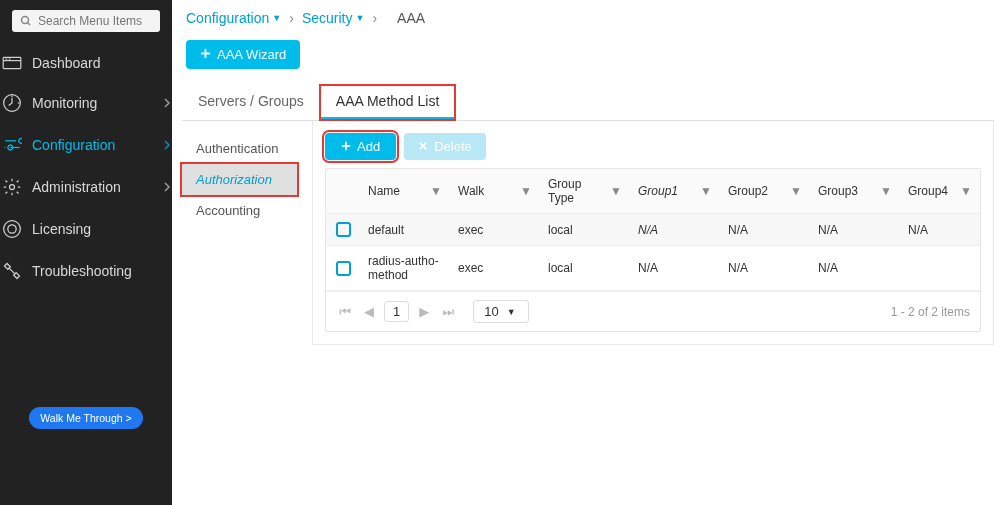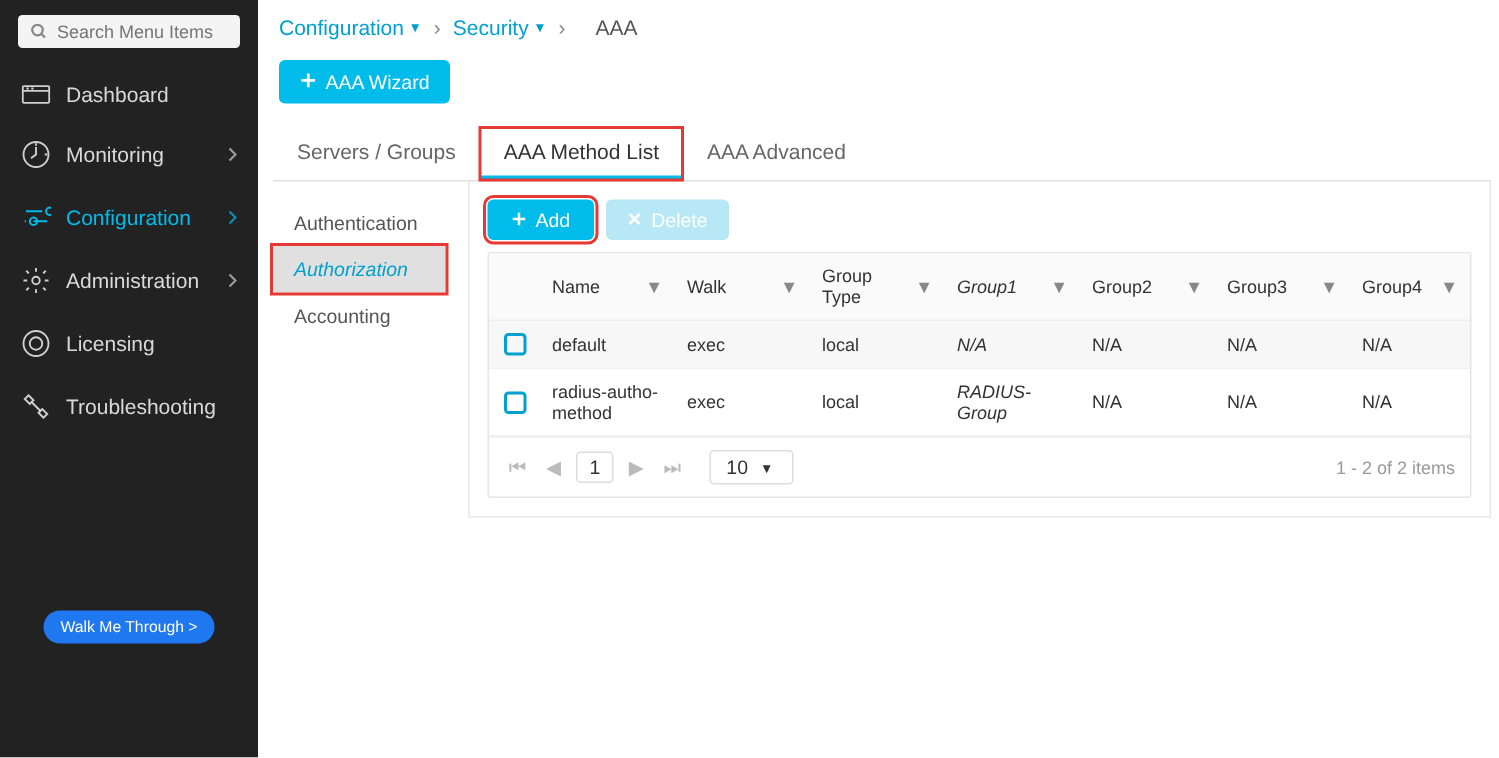--- a/index.html
+++ b/index.html
@@ -8,21 +8,21 @@
   .app { display: flex; width: 100%; height: 100%; }
 
   
   .sidebar { width: 172px; background: #222; color: #d9d9d9; display: flex; flex-direction: column; padding-top: 10px; }
   .search-wrap { padding: 0 12px 8px 12px; }
   .search-box { display: flex; align-items: center; background: #f4f4f4; border-radius: 3px; padding: 4px 8px; gap: 6px; }
   .search-box input { border: none; background: transparent; font-size: 12px; outline: none; flex: 1; color: #b91c1c; }
   .search-icon svg { display: block; }
 
   .nav { list-style: none; margin-top: 4px; }
-  .nav li { display: flex; align-items: center; padding: 11px 14px; gap: 10px; cursor: pointer; }
+  .nav li { display: flex; align-items: center; padding: 11px 2px; gap: 10px; cursor: pointer; }
   .nav li .icon { width: 20px; display: flex; justify-content: center; }
   .nav li .label { flex: 1; font-size: 14px; }
   .nav li .chev { opacity: 0.7; }
   .nav li.active { color: #00bceb; }
 
   .walkme { margin: 115px auto 0 auto; background: #1f78f0; color: #fff; border-radius: 20px; padding: 5px 11px; font-size: 10.5px; display: inline-flex; align-items: center; gap: 4px; cursor: pointer; align-self: center; }
 
   
   .main { flex: 1; padding: 8px 10px; position: relative; }
 
@@ -198,21 +198,20 @@
       <span><svg width="11" height="11" viewBox="0 0 12 12" stroke="#fff" stroke-width="2">
             <line x1="6" y1="1" x2="6" y2="11"></line>
             <line x1="1" y1="6" x2="11" y2="6"></line>
           </svg></span>
       <span>AAA Wizard</span>
     </button>
 
     <div class="tabs">
       <div class="tab">Servers / Groups</div>
       <div class="tab active boxed">AAA Method List</div>
-      <div class="tab">AAA Advanced</div>
     </div>
 
     <div class="content-row">
       <div class="subtabs">
         <span class="subtab">Authentication</span>
         <span class="subtab active">Authorization</span>
         <span class="subtab">Accounting</span>
       </div>
 
       <div class="panel">
@@ -279,21 +278,20 @@
                   <div class="gcell c-g3">N/A</div>
                   <div class="gcell c-g4">N/A</div>
                 </div>
                 <div class="grow">
                   <div class="gcell c-check">
                     <span class="chk"></span>
                   </div>
                   <div class="gcell c-name">radius-autho-method</div>
                   <div class="gcell c-type">exec</div>
                   <div class="gcell c-gtype">local</div>
-                  <div class="gcell c-g1">RADIUS-Group</div>
                   <div class="gcell c-g2">N/A</div>
                   <div class="gcell c-g3">N/A</div>
                   <div class="gcell c-g4">N/A</div>
                 </div>
               </div>
 
             <div class="pager">
               <span class="pbtn">⏮</span>
               <span class="pbtn">◀</span>
               <span class="pnum">1</span>

